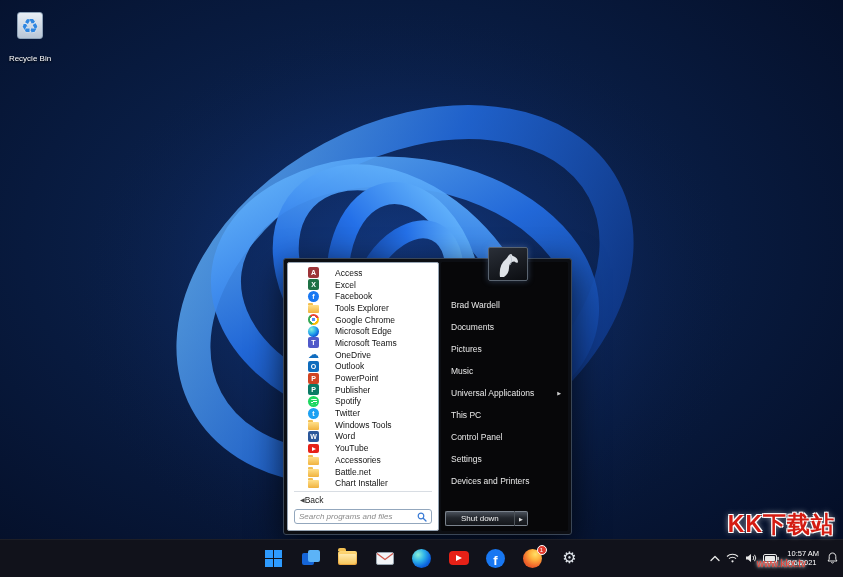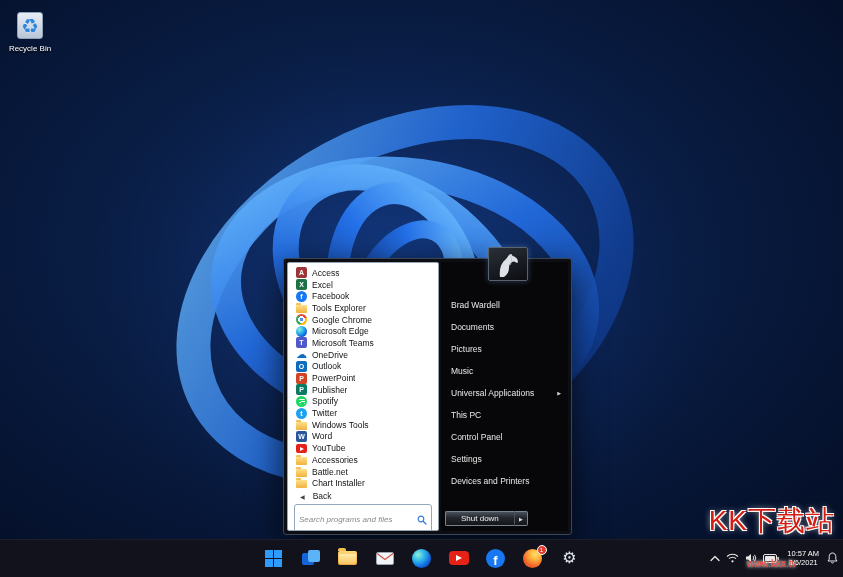--- a/index.html
+++ b/index.html
@@ -6,52 +6,52 @@
   body{background:#000;font-family:"Liberation Sans",sans-serif}
   .screen{position:relative;width:843px;height:577px;overflow:hidden;margin:0 auto;
     background:radial-gradient(120% 120% at 45% 42%, #0e2a5c 0%, #081a3e 35%, #040d24 65%, #02060f 100%)}
   .wallpaper{position:absolute;inset:0}
 
   
   .recycle-bin{position:absolute;left:4px;top:12px;width:52px;text-align:center;cursor:default;z-index:5}
   .rb-glyph{display:block;font-size:20px;line-height:26px;color:#2f86e0;
     text-shadow:0 0 2px #dfe9f5,0 0 1px #fff;background:linear-gradient(180deg,#e8eef5,#b9c6d6);
     width:26px;height:27px;margin:0 auto;border-radius:3px;border:1px solid #8fa3b8}
-  .rb-label{font-size:8px;color:#fff;margin-top:5px;text-shadow:0 1px 2px #000}
+  .rb-label{font-size:8px;color:#fff;margin-top:15px;text-shadow:0 1px 2px #000}
 
   
   .start-menu{position:absolute;left:283px;top:258px;width:289px;height:277px;z-index:20;
     background:#0c0e13;border:1px solid #3a4656;border-radius:3px;padding:3px;display:flex;
     box-shadow:0 10px 34px rgba(0,0,0,.7)}
   .left-panel{width:152px;background:#fff;border:1px solid #97a5b4;border-radius:2px;
     display:flex;flex-direction:column;overflow:hidden}
   .program-list{flex:1;padding-top:4px}
-  .prog-row{display:flex;align-items:center;gap:5px;height:11.7px;padding-left:8px;font-size:8.5px;color:#121212;white-space:nowrap}
+  .prog-row{display:flex;align-items:center;gap:16px;height:11.7px;padding-left:20px;font-size:8.5px;color:#121212;white-space:nowrap}
   .plabel{overflow:hidden;text-overflow:ellipsis}
   .ic{width:11px;height:11px;border-radius:2px;display:flex;align-items:center;justify-content:center;
     font-size:7px;font-weight:bold;color:#fff;flex:0 0 11px;line-height:1}
   .ic.circle{border-radius:50%}
   .ic.square{border-radius:2px}
   .ic.folder{background:linear-gradient(#ffe08a,#f0b23e);border-radius:1px;height:8px;margin-top:2px;position:relative}
   .ic.folder::before{content:"";position:absolute;top:-2px;left:0;width:5px;height:2px;background:#f3c053;border-radius:1px 1px 0 0}
   .ic.chrome{border-radius:50%;
     background:radial-gradient(circle,#4e8df7 0 2px,#fff 2px 3.2px,rgba(0,0,0,0) 3.2px),
     conic-gradient(from -45deg,#ea4335 0% 33%,#fbbc05 33% 66%,#34a853 66% 100%)}
   .ic.edge{border-radius:50%;background:radial-gradient(circle at 32% 30%,#8bf0d8 0%,#2fb4e9 38%,#0c63de 70%,#0a3b9a 100%)}
   .ic.cloud{background:none;color:#0f6cbf;font-size:11px;font-weight:normal}
   .ic.spotify{border-radius:50%;background:#1ed760;position:relative}
   .ic.spotify::after{content:"";width:6px;height:5px;transform:rotate(-8deg);
     background:repeating-linear-gradient(180deg,#fff 0 1px,rgba(0,0,0,0) 1px 2.4px);border-radius:1px}
   .ic.youtube{background:#e62117;border-radius:2px;height:9px;margin-top:1px}
   .ic.youtube::after{content:"";border-left:4px solid #fff;border-top:2.5px solid transparent;border-bottom:2.5px solid transparent;margin-left:1px}
   .lp-div{height:1px;background:#d8dde3;margin:1px 6px 1px 6px}
-  .back-row{height:13px;display:flex;align-items:center;gap:8px;padding-left:12px;font-size:8.5px;color:#222}
+  .back-row{height:13px;display:flex;align-items:center;padding-left:12px;font-size:8.5px;color:#222}
   .back-arrow{font-size:6px;color:#444}
   .search-wrap{padding:3px 6px 6px}
-  .search-box{height:31px;border:1px solid #93a7bd;border-radius:3px;display:flex;align-items:center;background:#fff;padding:0 4px}
+  .search-box{height:15px;border:1px solid #93a7bd;border-radius:3px;display:flex;align-items:center;background:#fff;padding:0 4px}
   .search-input{flex:1;min-width:0;border:none;outline:none;background:transparent;font-size:8px;color:#444;font-family:inherit}
   .search-input::placeholder{color:#8a8a8a;font-style:italic}
 
   .right-panel{flex:1;position:relative;background:#070709;margin-left:2px;border-radius:2px;
     color:#e9e9e9;padding-top:32px}
   .rp-name{height:22px;display:flex;align-items:center;padding-left:10px;font-size:8.5px}
   .place-row{height:22px;display:flex;align-items:center;padding-left:10px;padding-right:7px;font-size:8.5px}
   .sub-arrow{margin-left:auto;font-size:5px;color:#cfcfcf}
   .avatar{position:absolute;left:204px;top:-12px;width:40px;height:34px;border:1px solid #5a6470;border-radius:2px;
     background:linear-gradient(160deg,#2a2f38,#0b0d11);box-shadow:0 0 6px rgba(120,160,220,.35);z-index:3;
@@ -77,25 +77,25 @@
   .tb-yt{width:20px;height:14px;border-radius:4px;background:#e62117;display:flex;align-items:center;justify-content:center}
   .tb-yt::after{content:"";border-left:6px solid #fff;border-top:3.5px solid transparent;border-bottom:3.5px solid transparent}
   .tb-fb{width:19px;height:19px;border-radius:50%;background:#1877f2;color:#fff;font-weight:bold;font-size:13px;
     display:flex;align-items:flex-end;justify-content:center;line-height:.95;overflow:hidden}
   .tb-ff{width:19px;height:19px;border-radius:50%;
     background:radial-gradient(circle at 65% 28%,#ffe066 0%,#ffb23e 30%,#f0652b 65%,#cf3d1e 100%)}
   .badge{position:absolute;top:-1px;right:-2px;min-width:10px;height:10px;border-radius:5px;background:#e23b2e;color:#fff;
     font-size:6px;display:flex;align-items:center;justify-content:center;border:1px solid #fff;padding:0 1px}
   .tb-gear{font-size:16px;color:#dde2e8;line-height:1}
   .tb-tray{position:absolute;right:5px;bottom:0;height:38px;display:flex;align-items:center;gap:6px}
-  .clock{text-align:center;font-size:7.5px;line-height:9.5px;color:#fff;margin:0 2px}
+  .clock{text-align:left;font-size:7.5px;line-height:9.5px;color:#fff;margin:0 2px}
 
   
   .watermark{position:absolute;right:8px;bottom:8px;z-index:60;text-align:center;pointer-events:none}
-  .wm-title{font-size:28px;font-weight:normal;color:#d41c12;letter-spacing:1px;
+  .wm-title{font-size:23px;font-weight:bold;color:#d41c12;letter-spacing:1px;
     text-shadow:1px 1px 0 #fff,-1px -1px 0 #fff,1px -1px 0 #fff,-1px 1px 0 #fff,0 0 6px rgba(255,255,255,.85)}
   .wm-url{font-size:10px;color:#e8362a;text-shadow:0 0 2px #fff,0 0 4px #fff;margin-top:18px}
 </style>
 </head>
 <body>
 
 <div class="screen">
 
   <svg class="wallpaper" width="843" height="577" viewBox="0 0 843 577">
     <defs>

